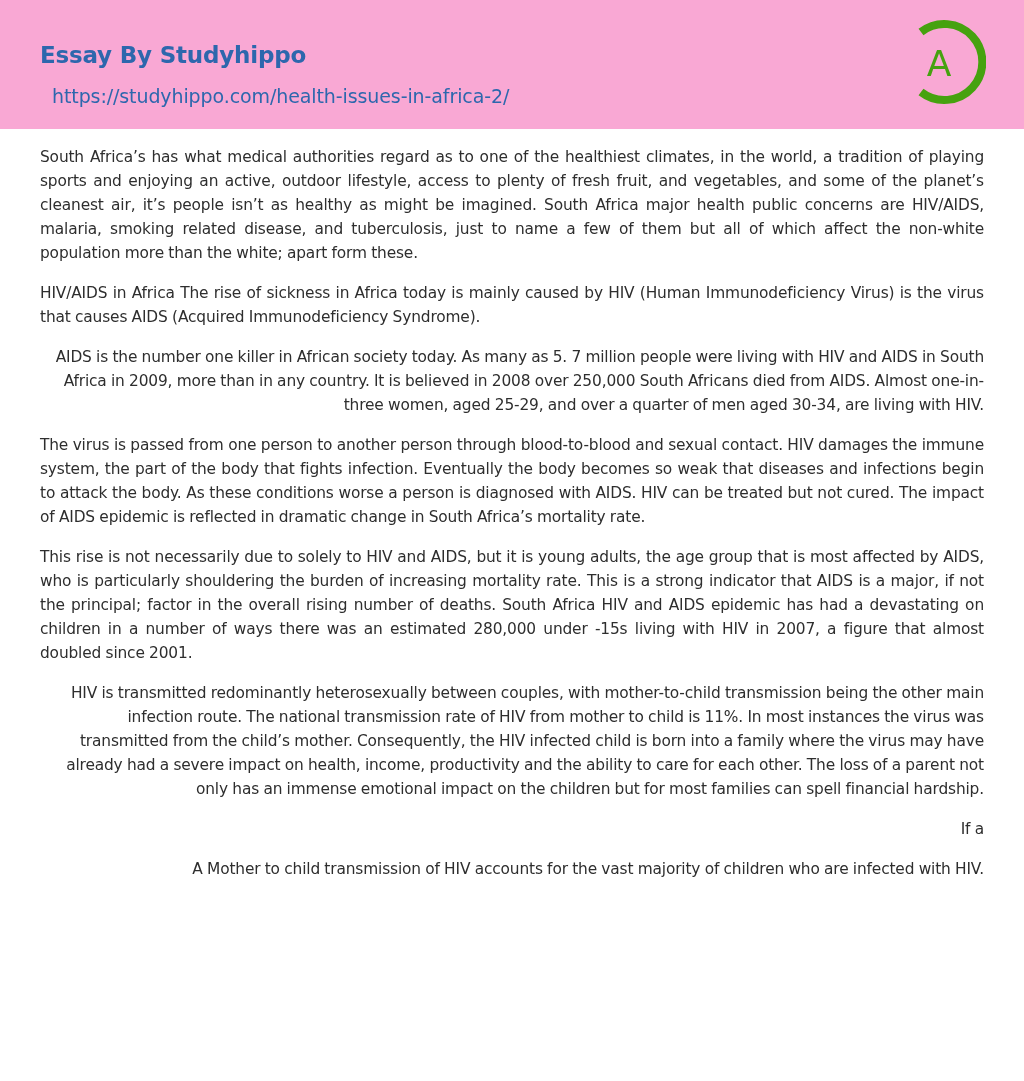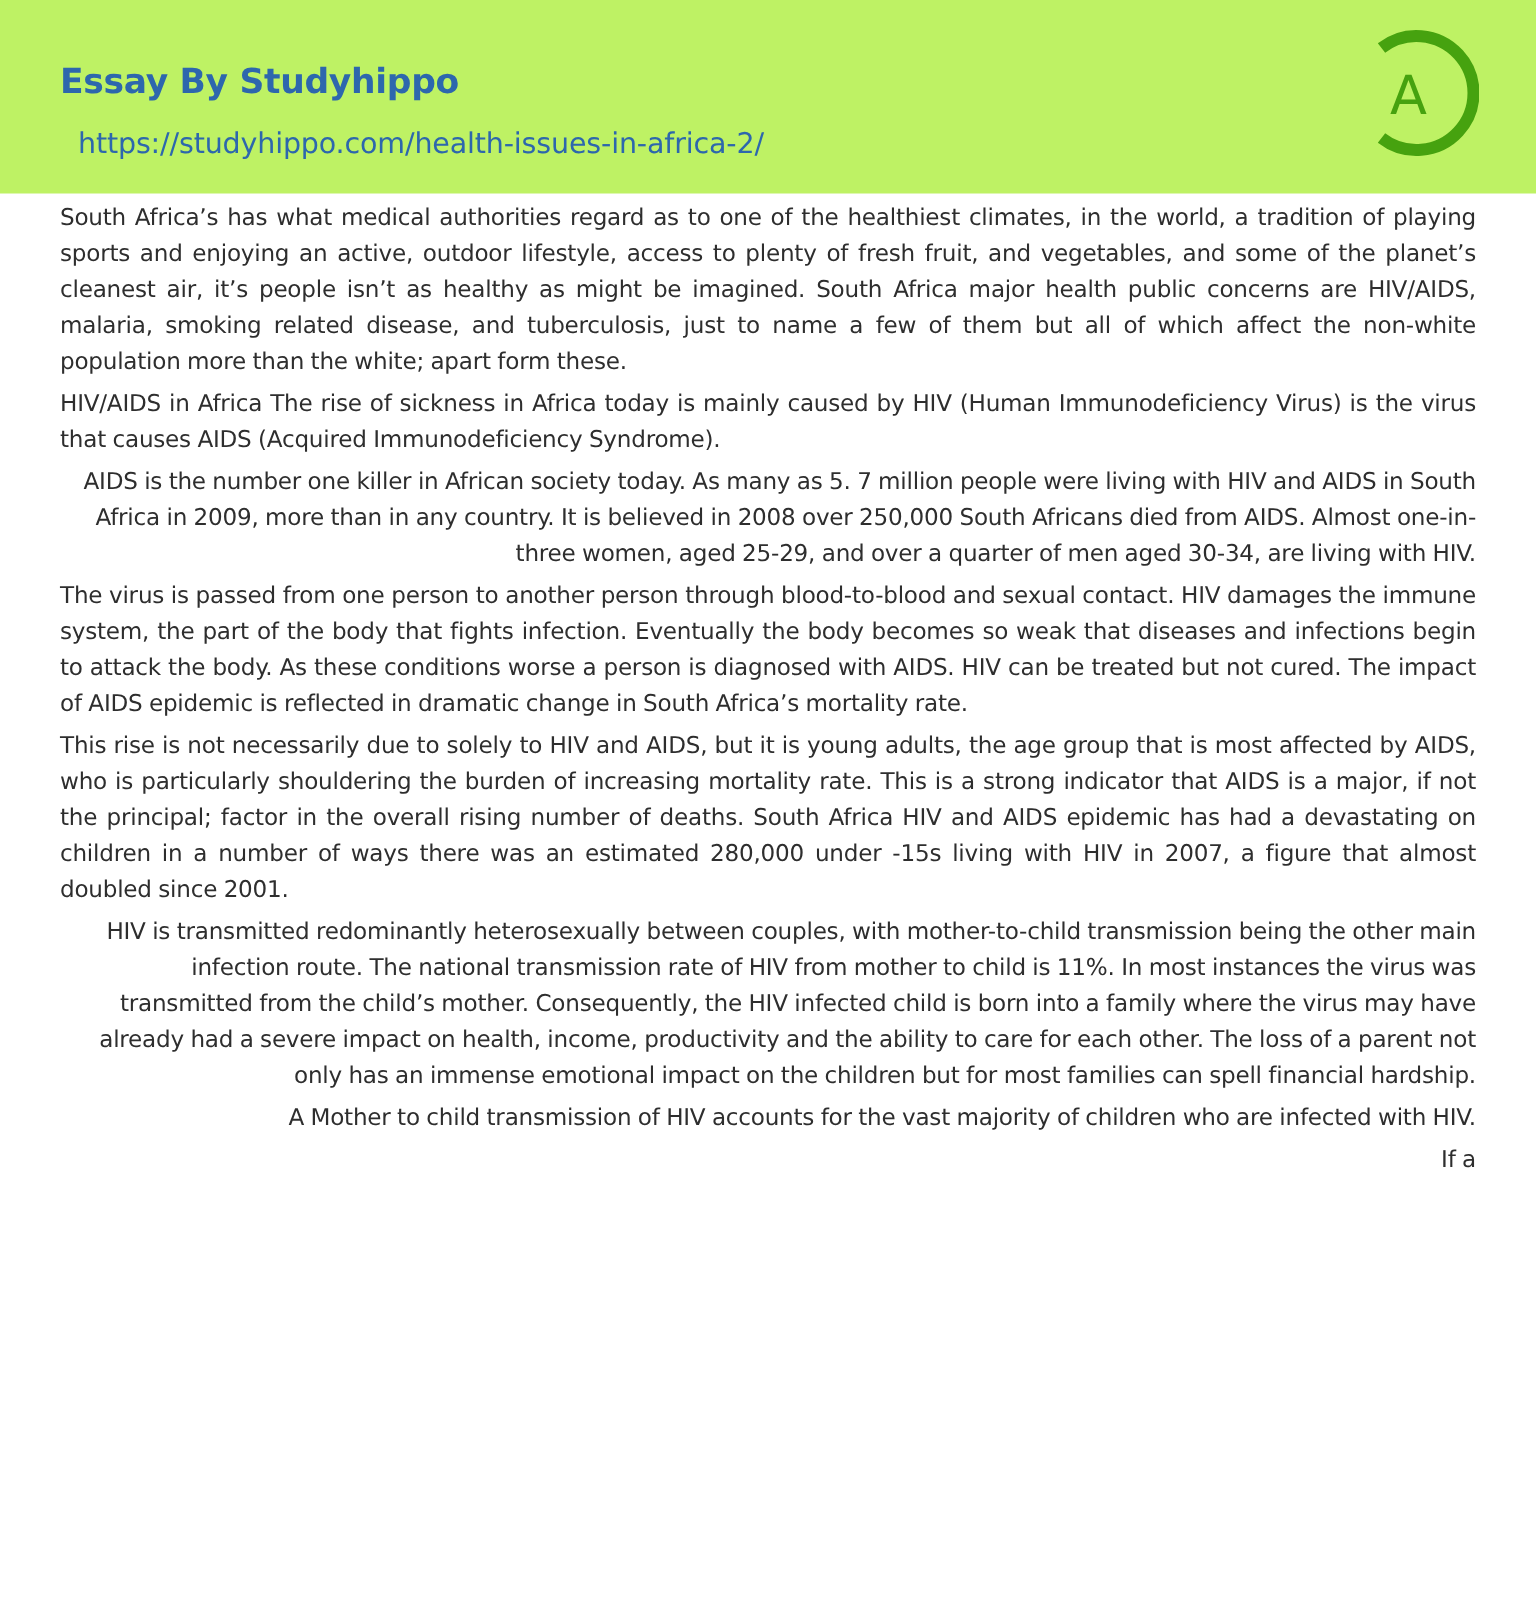--- a/index.html
+++ b/index.html
@@ -4,21 +4,21 @@
   <style>
     * { box-sizing: border-box; margin: 0; padding: 0; }
     html, body { width: 1024px; background: #ffffff; }
     body {
       font-family: "DejaVu Sans", "Liberation Sans", sans-serif;
       color: #2b2b2b;
       height: 1081px;
       overflow: hidden;
     }
     .header {
-      background: #bef264;
+      background: #f9a8d4;
       height: 129px;
       position: relative;
       padding: 0 40px;
     }
     .brand {
       position: absolute;
       left: 40px;
       top: 42px;
       font-size: 23px;
       font-weight: bold;
@@ -49,21 +49,21 @@
       font-weight: bold;
       color: #111111;
       margin-top: 18px;
       letter-spacing: -0.3px;
       line-height: 1.2;
     }
     p {
       font-size: 15.4px;
       line-height: 24px;
       color: #2e2e2e;
-      margin-top: 4px;
+      margin-top: 16px;
       text-align: justify;
       letter-spacing: -0.15px;
       word-spacing: -0.4px;
     }
     p.first { }
     p.nojustify { text-align: right; }
   </style>
 </head>
 <body>
 
@@ -78,15 +78,15 @@
   </div>
 </div>
 
 <div class="main">
   <p class="first">South Africa’s has what medical authorities regard as to one of the healthiest climates, in the world, a tradition of playing sports and enjoying an active, outdoor lifestyle, access to plenty of fresh fruit, and vegetables, and some of the planet’s cleanest air, it’s people isn’t as healthy as might be imagined. South Africa major health public concerns are HIV/AIDS, malaria, smoking related disease, and tuberculosis, just to name a few of them but all of which affect the non-white population more than the white; apart form these.</p>
   <p>HIV/AIDS in Africa The rise of sickness in Africa today is mainly caused by HIV (Human Immunodeficiency Virus) is the virus that causes AIDS (Acquired Immunodeficiency Syndrome).</p>
   <p class="nojustify">AIDS is the number one killer in African society today. As many as 5. 7 million people were living with HIV and AIDS in South Africa in 2009, more than in any country. It is believed in 2008 over 250,000 South Africans died from AIDS. Almost one-in-three women, aged 25-29, and over a quarter of men aged 30-34, are living with HIV.</p>
   <p>The virus is passed from one person to another person through blood-to-blood and sexual contact. HIV damages the immune system, the part of the body that fights infection. Eventually the body becomes so weak that diseases and infections begin to attack the body. As these conditions worse a person is diagnosed with AIDS. HIV can be treated but not cured. The impact of AIDS epidemic is reflected in dramatic change in South Africa’s mortality rate.</p>
   <p>This rise is not necessarily due to solely to HIV and AIDS, but it is young adults, the age group that is most affected by AIDS, who is particularly shouldering the burden of increasing mortality rate. This is a strong indicator that AIDS is a major, if not the principal; factor in the overall rising number of deaths. South Africa HIV and AIDS epidemic has had a devastating on children in a number of ways there was an estimated 280,000 under -15s living with HIV in 2007, a figure that almost doubled since 2001.</p>
   <p class="nojustify">HIV is transmitted redominantly heterosexually between couples, with mother-to-child transmission being the other main infection route. The national transmission rate of HIV from mother to child is 11%. In most instances the virus was transmitted from the child’s mother. Consequently, the HIV infected child is born into a family where the virus may have already had a severe impact on health, income, productivity and the ability to care for each other. The loss of a parent not only has an immense emotional impact on the children but for most families can spell financial hardship.</p>
+  <p class="nojustify">If a</p>
   <p class="nojustify">A Mother to child transmission of HIV accounts for the vast majority of children who are infected with HIV.</p>
-  <p class="nojustify">If a</p>
 </div>
 
 </body></html>

